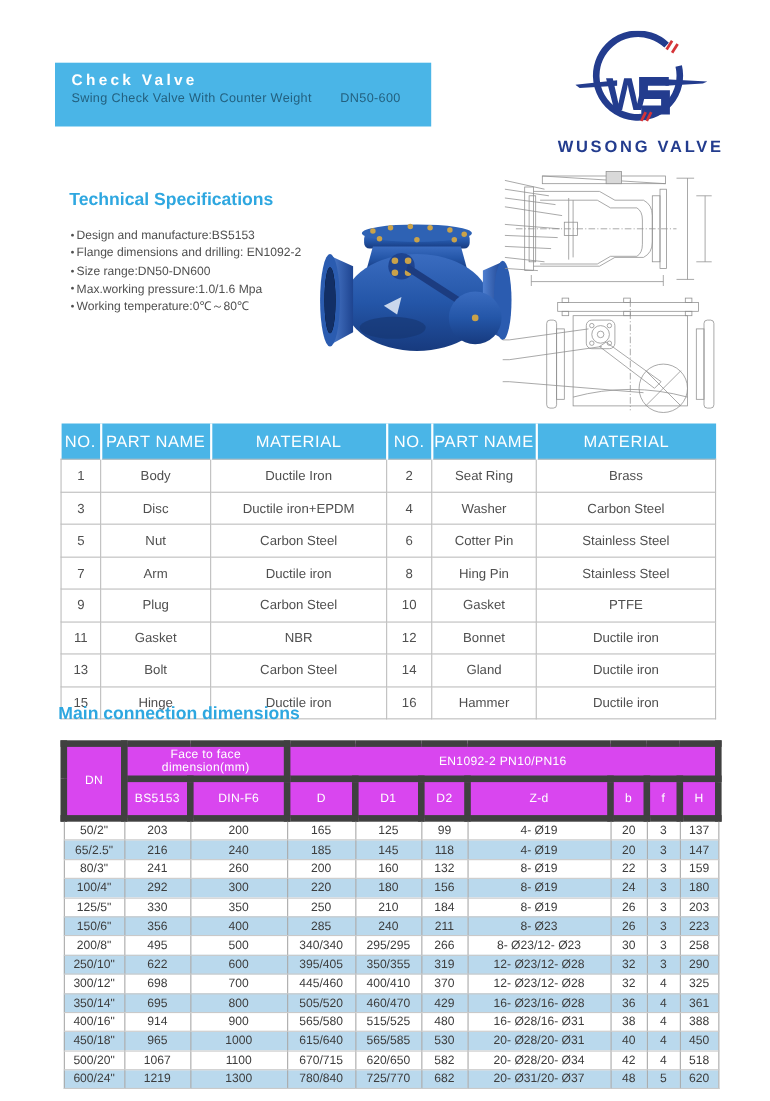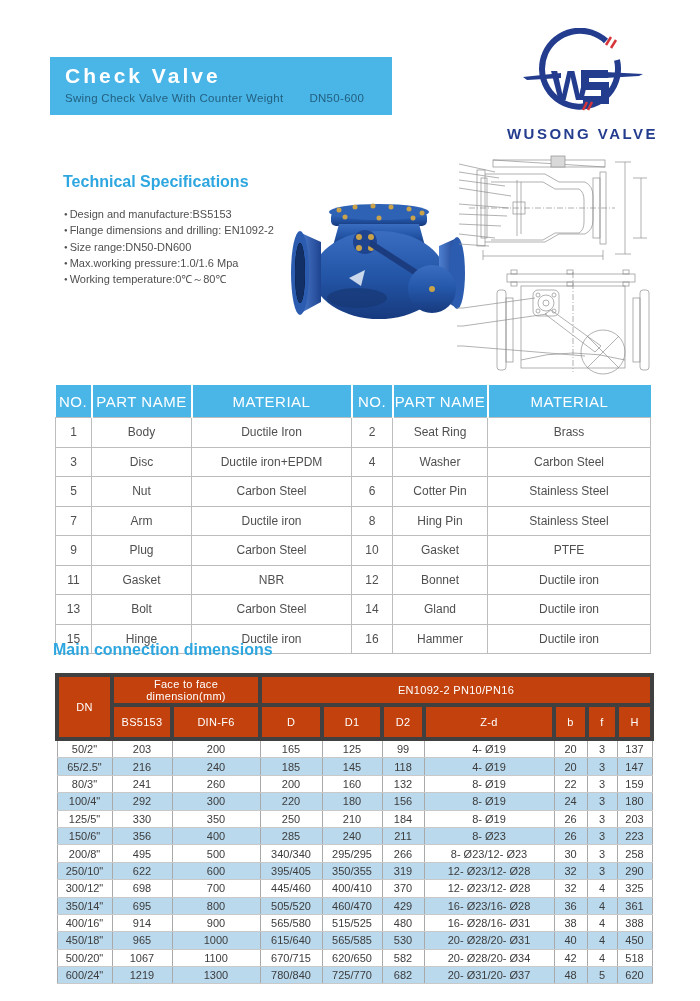--- a/index.html
+++ b/index.html
@@ -2,21 +2,21 @@
 <html><head>
 <meta charset="utf-8">
 <style>
   html,body{margin:0;padding:0;background:#fff;}
   #page{position:relative;width:700px;height:1001px;background:#ffffff;
         font-family:"Liberation Sans",sans-serif;overflow:hidden;}
 
   
   .banner{position:absolute;left:50px;top:57px;width:342px;height:58px;
           background:#4ab5e7;box-sizing:border-box;padding:7px 0 0 15px;}
-  .banner .title{color:#ffffff;font-size:21px;font-weight:bold;letter-spacing:3px;margin:0;}
+  .banner .title{color:#ffffff;font-size:14px;font-weight:bold;letter-spacing:3px;margin:0;}
   .banner .subrow{margin-top:4px;font-size:11.5px;font-weight:normal;color:#23607f;
                   display:flex;gap:26px;letter-spacing:.3px;}
 
   
   .logo{position:absolute;left:500px;top:28px;width:165px;height:122px;text-align:center;}
   .logo svg{display:block;margin:0 auto;}
   .logo .brand{font-size:15px;font-weight:bold;color:#233c8e;letter-spacing:2.5px;margin-top:2px;}
 
   
   .section-h{position:absolute;color:#2ea7e0;font-size:16px;font-weight:bold;margin:0;}
@@ -40,22 +40,22 @@
   .t1 th{background:#4ab5e7;color:#ffffff;font-size:15px;font-weight:normal;height:30px;
          border-right:2px solid #ffffff;letter-spacing:.5px;}
   .t1 th:last-child{border-right:none;}
   .t1 td{border:1px solid #bdbdbd;font-size:12px;color:#4f4f4f;text-align:center;height:26.5px;
          background:#ffffff;}
   .t1 col.cn{width:36px;}.t1 col.cp1{width:100px;}.t1 col.cm1{width:160px;}
   .t1 col.cn2{width:41px;}.t1 col.cp2{width:95px;}.t1 col.cm2{width:163px;}
 
   
   .t2{position:absolute;left:55px;top:673px;width:595px;border-collapse:collapse;table-layout:fixed;}
-  .t2 th{background:#c2410c;color:#ffffff;font-size:11px;font-weight:normal;
-         border:4px solid #404040;letter-spacing:.3px;}
+  .t2 th{background:#d946ef;color:#ffffff;font-size:11px;font-weight:normal;
+         border:6px solid #404040;letter-spacing:.3px;}
   .t2 thead tr:first-child th{height:22px;}
   .t2 thead tr:last-child th{height:28px;}
   .t2 td{font-size:11px;color:#3c3c3c;text-align:center;height:16.4px;padding:0;
          border-right:1px solid #a9a9a9;border-bottom:1px solid #c9c9c9;}
   .t2 td:first-child{border-left:1px solid #a9a9a9;}
   .t2 tbody tr:nth-child(even) td{background:#bad9ed;}
   .t2 tbody tr:nth-child(odd) td{background:#ffffff;}
   .t2 col.dn{width:55px;}.t2 col.bs{width:60px;}.t2 col.din{width:88px;}
   .t2 col.d{width:62px;}.t2 col.d1{width:60px;}.t2 col.d2{width:42px;}
   .t2 col.zd{width:130px;}.t2 col.b{width:33px;}.t2 col.f{width:30px;}.t2 col.h{width:35px;}

